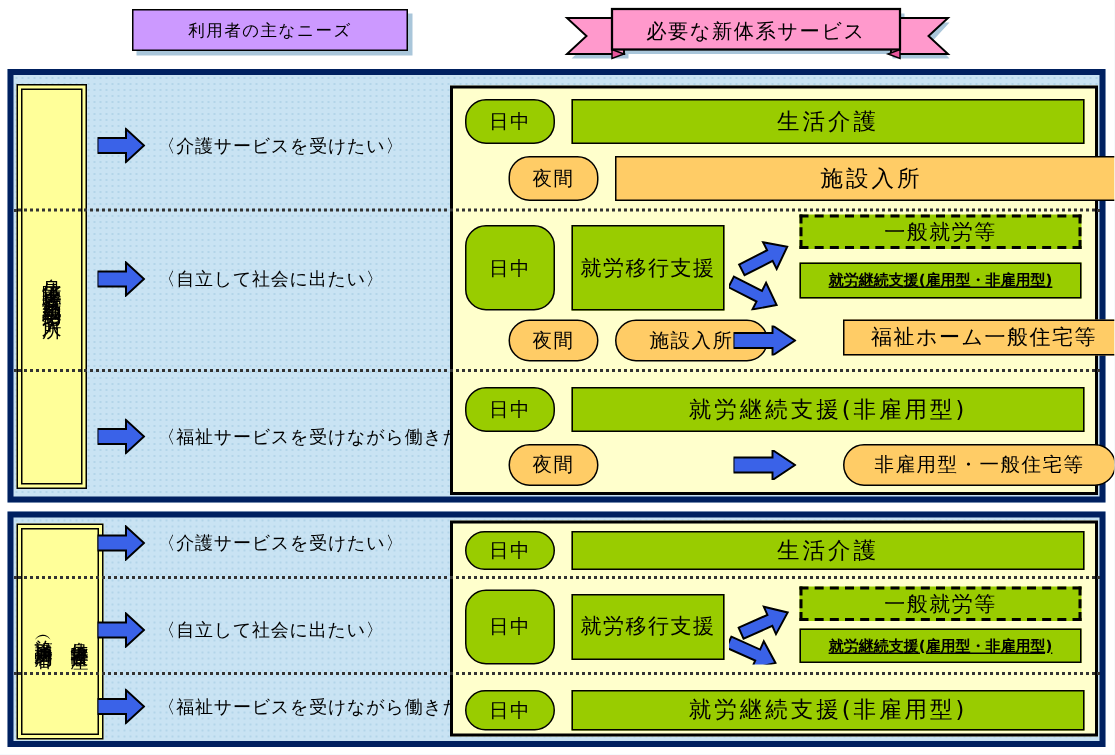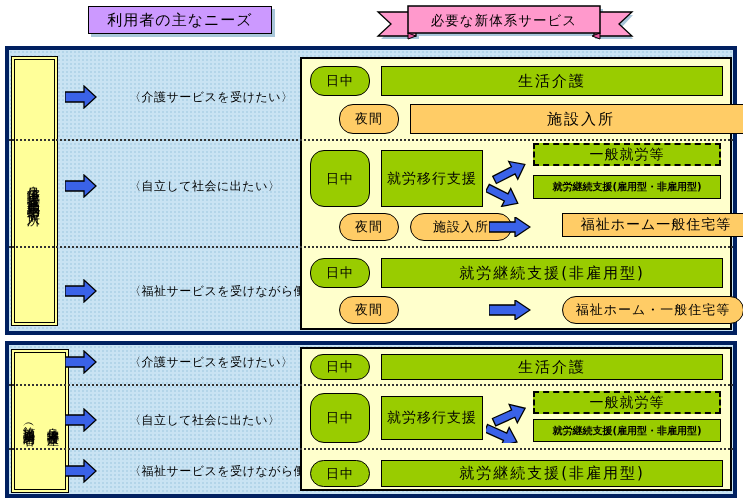--- a/index.html
+++ b/index.html
@@ -6,21 +6,21 @@
   .page{
     position:relative;width:743px;height:503px;
     font-family:"DejaVu Sans",sans-serif;color:#000;overflow:hidden;background:#fff;
   }
   
   .hdr-needs{
     position:absolute;left:88px;top:6px;width:182px;height:26px;
     background:#cc99ff;border:1px solid #000;
     box-shadow:3px 3px 0 #a9c6da;
     display:flex;align-items:center;justify-content:center;
-    font-size:15px;letter-spacing:1px;
+    font-size:11px;letter-spacing:1px;
   }
   .ribbon{position:absolute;left:376px;top:2px;}
   
   .bigbox{
     position:absolute;left:5px;width:724px;
     border:4px solid #002060;
     background-color:#c9e3f3;
     background-image:radial-gradient(#b3d5e9 1px, transparent 1px);
     background-size:4px 4px;
   }
@@ -36,39 +36,39 @@
     box-sizing:border-box;
     writing-mode:vertical-rl;text-orientation:mixed;text-align:center;
     display:block;margin:0 auto;
   }
   .vlabel1{left:2px;top:6px;width:41px;height:264px;}
   .vlabel1 .vlabel-inner{font-size:13px;letter-spacing:2px;line-height:41px;}
   .vlabel2{left:2px;top:4px;width:52px;height:138px;}
   .vlabel2 .vlabel-inner{font-size:12px;letter-spacing:1px;}
   .vcol{display:block;line-height:24px;}
   
-  .need{position:absolute;display:flex;align-items:center;gap:32px;z-index:3;}
+  .need{position:absolute;display:flex;align-items:center;gap:8px;z-index:3;}
   .need .ntext{font-size:12px;letter-spacing:0.5px;white-space:nowrap;}
   
   .ycontainer{
     position:absolute;background:#ffffcc;border:2px solid #000;box-sizing:border-box;z-index:4;
   }
   .cell{
     position:absolute;border:1.5px solid #000;box-sizing:border-box;
     display:flex;align-items:center;justify-content:center;
     text-align:center;white-space:nowrap;
   }
   .g{background:#99cc00;}
   .o{background:#ffcc66;margin-left:29px;}
   .dashed{border:2px dashed #000;}
   .f15{font-size:15px;letter-spacing:2px;}
   .f14{font-size:14px;letter-spacing:1px;}
   .f13{font-size:13px;letter-spacing:1px;border-radius:14px;}
   .f12{font-size:12px;}
-  .f10{font-size:10px;font-weight:600;letter-spacing:0;}
+  .f10{font-size:10px;font-weight:600;letter-spacing:0;text-decoration:underline;}
   .arrsvg{position:absolute;z-index:5;}
 </style>
 </head>
 <body>
 
 <div class="page">
 
   <div class="hdr-needs">
     <span>利用者の主なニーズ</span>
   </div>
@@ -140,21 +140,21 @@
         <polygon points="0,5 26,5 26,0 41,10 26,20 26,15 0,15" fill="#3a62e8" stroke="#000" stroke-width="1.3"></polygon>
       </svg>
       <div class="cell o f14" style="left:231px;top:154px;width:188px;height:24px;">福祉ホーム一般住宅等</div>
 
       <div class="cell g f13" style="left:8px;top:199px;width:60px;height:30px;">日中</div>
       <div class="cell g f15" style="left:79px;top:199px;width:342px;height:30px;">就労継続支援(非雇用型)</div>
       <div class="cell o f13" style="left:8px;top:237px;width:60px;height:28px;">夜間</div>
       <svg class="arrsvg" style="left:187px;top:241px;" width="42" height="20" viewBox="0 0 42 20">
         <polygon points="0,5 26,5 26,0 41,10 26,20 26,15 0,15" fill="#3a62e8" stroke="#000" stroke-width="1.3"></polygon>
       </svg>
-      <div class="cell o f13" style="left:231px;top:237px;width:182px;height:28px;">福祉ホーム・一般住宅等</div>
+      <div class="cell o f13" style="left:231px;top:237px;width:182px;height:28px;">非雇用型・一般住宅等</div>
     </div>
 
     <div class="dotline" style="top:89px;"></div>
     <div class="dotline" style="top:196px;"></div>
   </div>
 
   <div class="bigbox box2">
 
     <div class="vlabel vlabel2">
       <div class="vlabel-inner">

